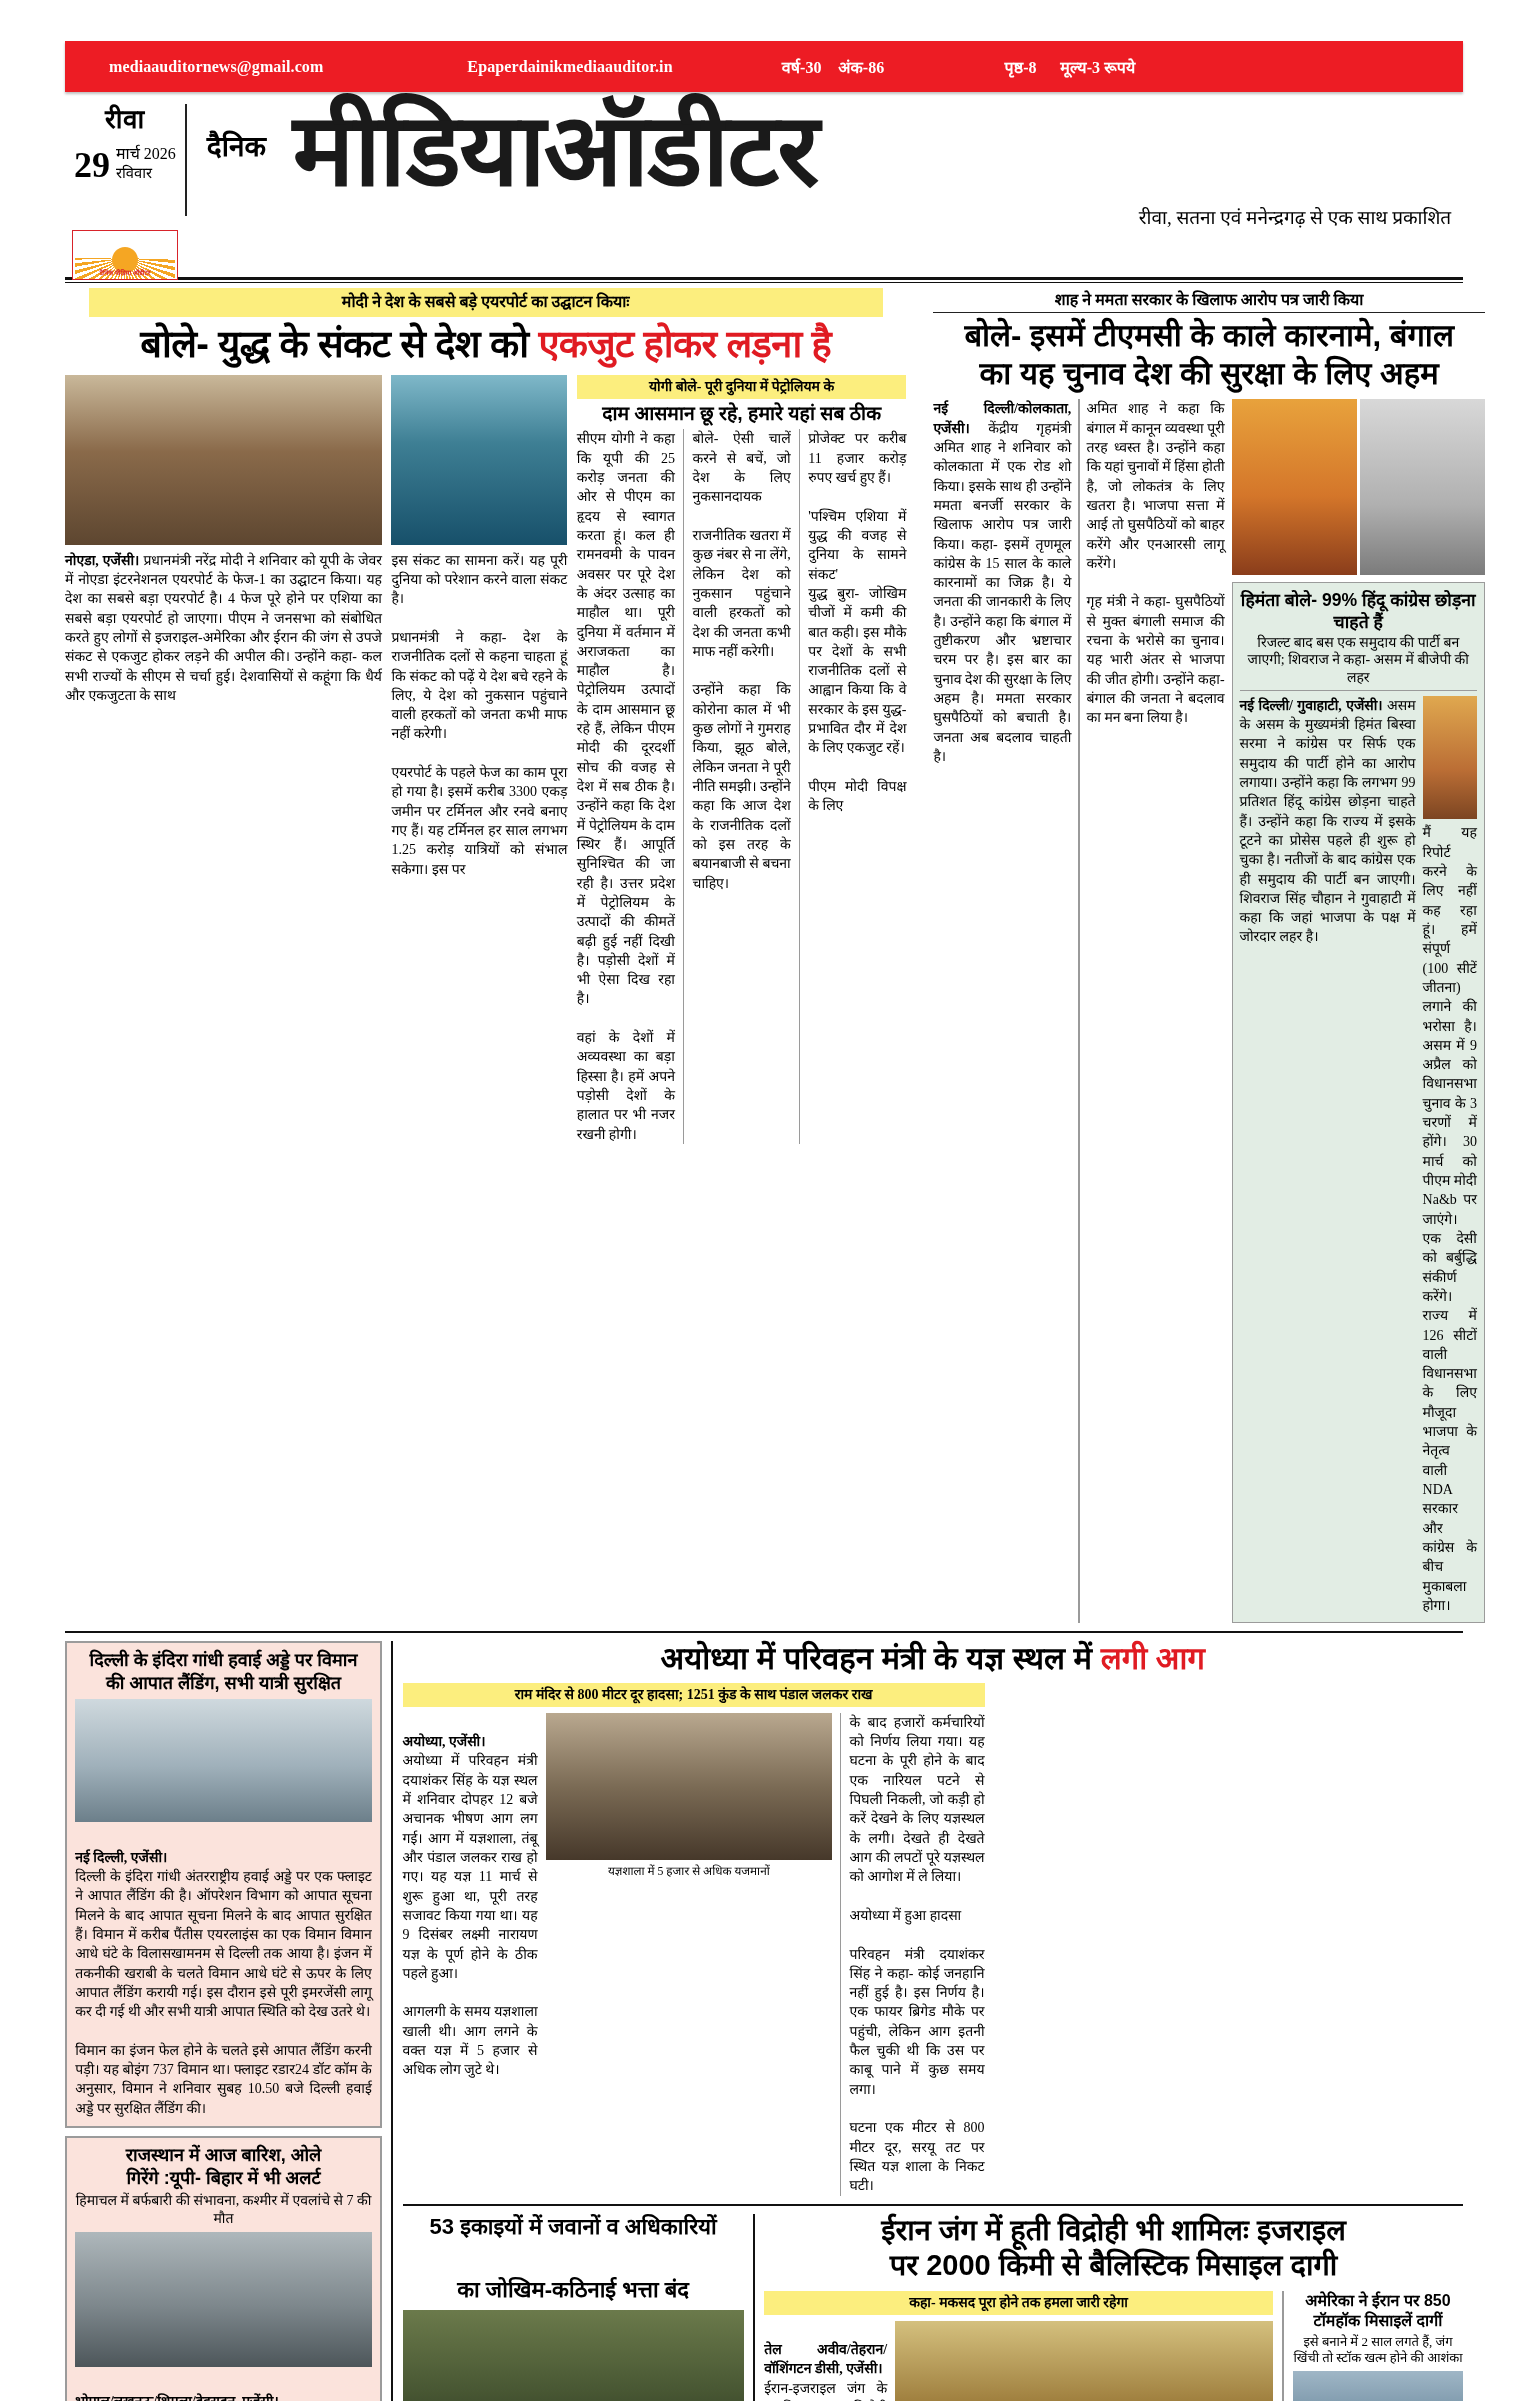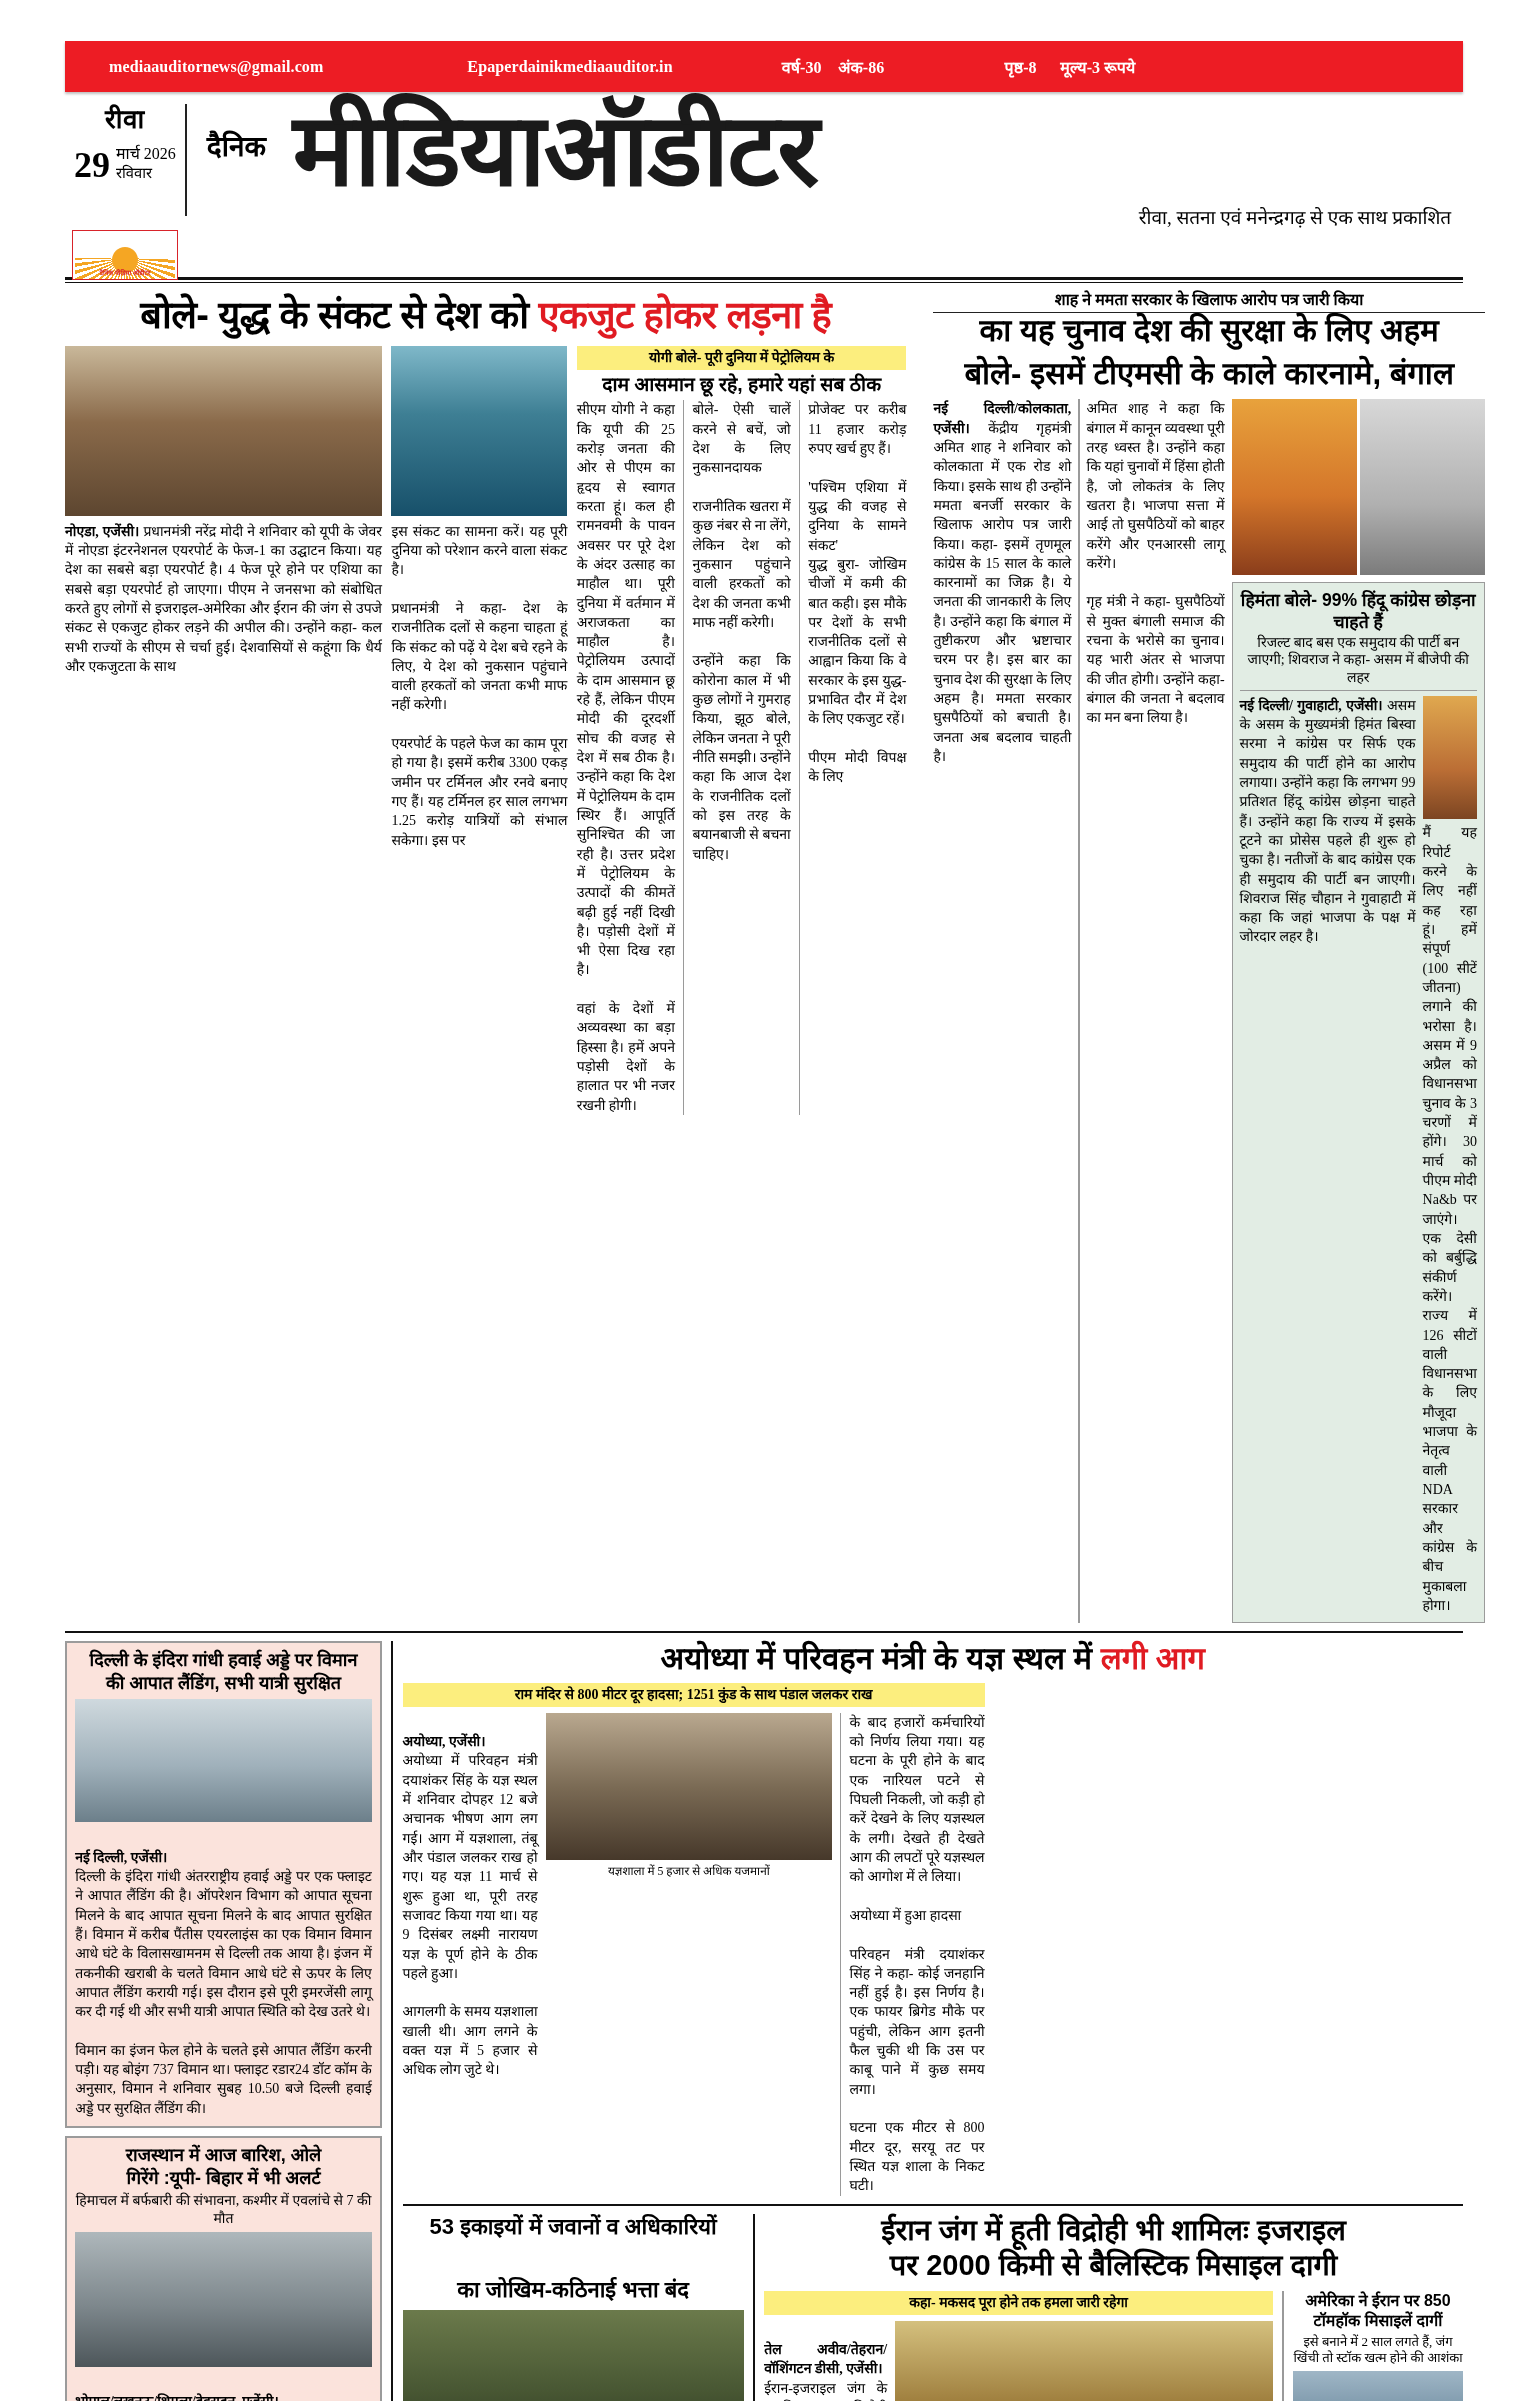--- a/index.html
+++ b/index.html
@@ -289,20 +289,21 @@
     </div>
   </div>
 
   <div class="rule-thick"></div>
   <div class="rule-thin"></div>
 
   <div class="content">
     <div class="lead-wrap">
 
       <div class="lead-left">
+        <div class="band-yellow" style="margin:0 23.5px;">मोदी ने देश के सबसे बड़े एयरपोर्ट का उद्घाटन कियाः</div>
         <div class="hl-xl">
           <span>बोले- युद्ध के संकट से देश को</span>
           <span class="red">एकजुट होकर लड़ना है</span>
         </div>
 
         <div class="lead-left-body">
 
           <div class="col" style="width:317px;flex:0 0 317px;">
             <div class="photo ph-modi" style="height:170px;"></div>
             <div class="body-col" style="margin-top:5.9px;">
@@ -342,22 +343,22 @@
 पीएम मोदी विपक्ष के लिए</div>
             </div>
           </div>
         </div>
       </div>
 
       <div class="lead-divider"></div>
 
       <div class="lead-right">
         <div style="text-align:center;border-bottom:1.2px solid #222;padding-bottom:2.4px;font-size:16px;font-weight:bold;">शाह ने ममता सरकार के खिलाफ आरोप पत्र जारी किया</div>
+        <div class="hl-lg">बोले- इसमें टीएमसी के काले कारनामे, बंगाल</div>
         <div class="hl-lg" style="padding-top:0;">का यह चुनाव देश की सुरक्षा के लिए अहम</div>
-        <div class="hl-lg">बोले- इसमें टीएमसी के काले कारनामे, बंगाल</div>
 
         <div class="row" style="gap:7px;margin-top:5.9px;">
           <div class="body-col" style="width:138px;flex:0 0 138px;">
             <p><span class="dateline">नई दिल्ली/कोलकाता, एजेंसी।</span>
                <span>केंद्रीय गृहमंत्री अमित शाह ने शनिवार को कोलकाता में एक रोड शो किया। इसके साथ ही उन्होंने ममता बनर्जी सरकार के खिलाफ आरोप पत्र जारी किया। कहा- इसमें तृणमूल कांग्रेस के 15 साल के काले कारनामों का जिक्र है। ये जनता की जानकारी के लिए है। उन्होंने कहा कि बंगाल में तुष्टीकरण और भ्रष्टाचार चरम पर है। इस बार का चुनाव देश की सुरक्षा के लिए अहम है। ममता सरकार घुसपैठियों को बचाती है। जनता अब बदलाव चाहती है।</span></p>
           </div>
           <div class="vline"></div>
           <div class="body-col" style="width:138px;flex:0 0 138px;white-space:pre-line;">अमित शाह ने कहा कि बंगाल में कानून व्यवस्था पूरी तरह ध्वस्त है। उन्होंने कहा कि यहां चुनावों में हिंसा होती है, जो लोकतंत्र के लिए खतरा है। भाजपा सत्ता में आई तो घुसपैठियों को बाहर करेंगे और एनआरसी लागू करेंगे।
 
 गृह मंत्री ने कहा- घुसपैठियों से मुक्त बंगाली समाज की रचना के भरोसे का चुनाव। यह भारी अंतर से भाजपा की जीत होगी। उन्होंने कहा- बंगाल की जनता ने बदलाव का मन बना लिया है।</div>

